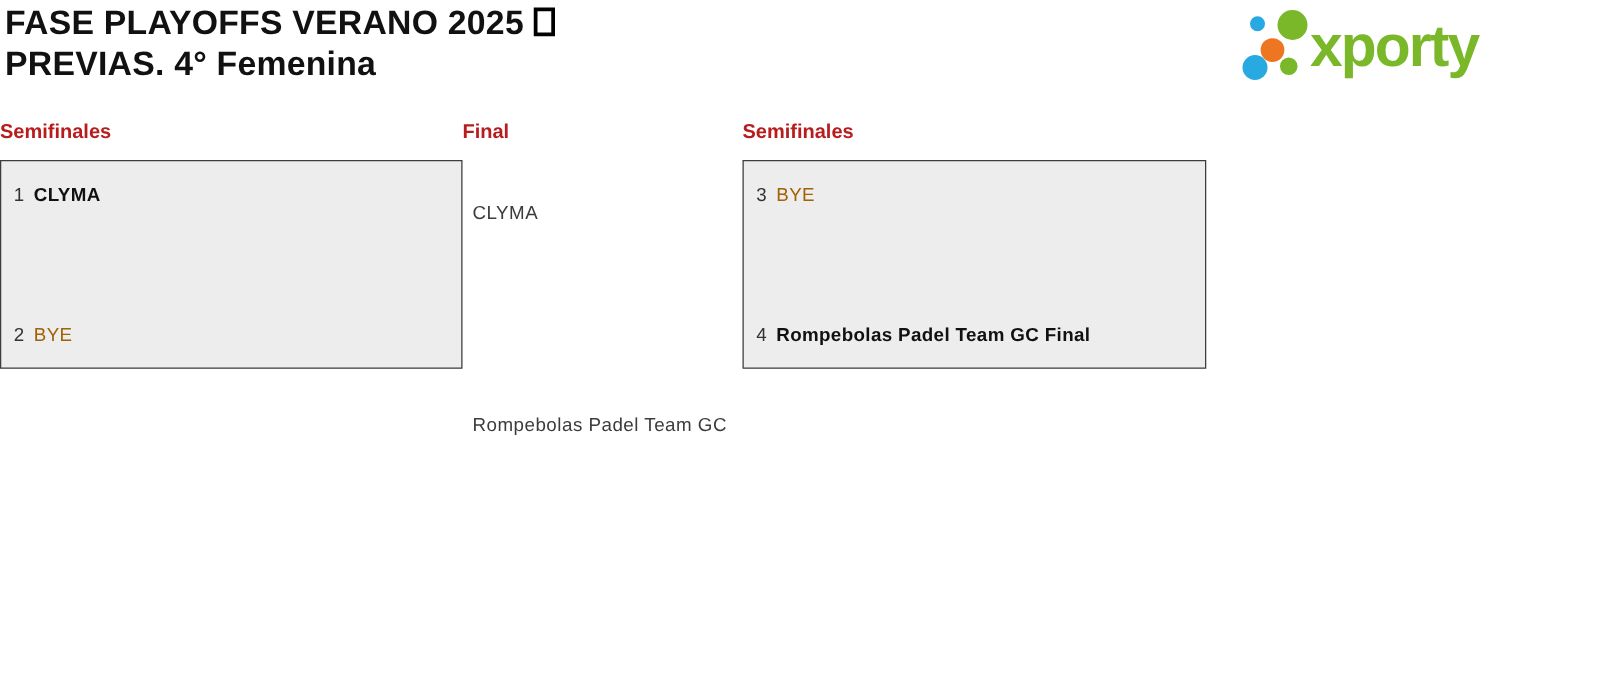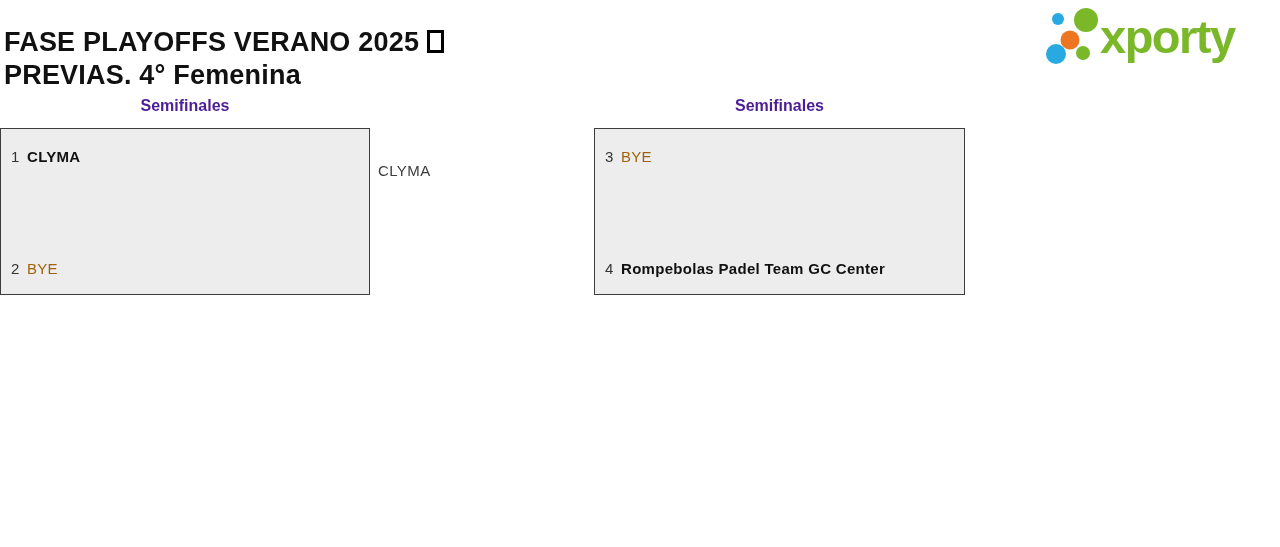--- a/index.html
+++ b/index.html
@@ -15,53 +15,51 @@
   
   .title-block {
     position: absolute;
     left: 4px;
     top: 2px;
     color: #111111;
     font-size: 27px;
     font-weight: 700;
     line-height: 33px;
     letter-spacing: 0.2px;
-    margin-top: 24px;
   }
   .title-line { display: block; white-space: nowrap; }
   .tofu {
     display: inline-block;
     width: 11px;
     height: 17px;
     border: 3px solid #000000;
     margin-left: 8px;
     vertical-align: -2px;
   }
 
   
   .logo {
     position: absolute;
-    left: 1036px;
+    left: 984px;
     top: 0px;
     width: 234px;
     height: 72px;
     cursor: pointer;
   }
   .logo svg { display: block; }
 
   
   .round-header {
     position: absolute;
     top: 96px;
     height: 20px;
     line-height: 20px;
-    text-align: center;
     font-size: 16px;
     font-weight: 700;
-    color: #4c1d95;
+    color: #b91c1c;
   }
   .round-left   { left: 0px;   width: 370px; }
   .round-final  { left: 370px; width: 225px; }
   .round-right  { left: 594px; width: 371px; }
 
   
   .match-box {
     position: absolute;
     top: 128px;
     height: 167px;
@@ -131,39 +129,41 @@
       <circle cx="22" cy="19" r="6" fill="#29A9E1"></circle>
       <circle cx="50" cy="20" r="12" fill="#7AB829"></circle>
       <circle cx="34" cy="40" r="9.5" fill="#EE7623"></circle>
       <circle cx="20" cy="54" r="10" fill="#29A9E1"></circle>
       <circle cx="47" cy="53" r="7" fill="#7AB829"></circle>
       <text x="64" y="53" font-size="47" font-weight="bold" letter-spacing="-1.5" font-family="Liberation Sans, sans-serif" fill="#7AB829">xporty</text>
     </svg>
   </div>
 
   <div class="round-header round-left">Semifinales</div>
+  <div class="round-header round-final">Final</div>
   <div class="round-header round-right">Semifinales</div>
 
   <div class="match-box match-left">
     <div class="slot slot-top">
       <span class="seed">1</span>
       <span class="team strong">CLYMA</span>
     </div>
     <div class="slot slot-bottom">
       <span class="seed">2</span>
       <span class="team">BYE</span>
     </div>
   </div>
 
   <div class="match-box match-right">
     <div class="slot slot-top">
       <span class="seed">3</span>
       <span class="team">BYE</span>
     </div>
     <div class="slot slot-bottom">
       <span class="seed">4</span>
-      <span class="team strong">Rompebolas Padel Team GC Center</span>
+      <span class="team strong">Rompebolas Padel Team GC Final</span>
     </div>
   </div>
 
   <div class="final-slot final-top">CLYMA</div>
+  <div class="final-slot final-bottom">Rompebolas Padel Team GC</div>
 
 </div>
 
 </body></html>

